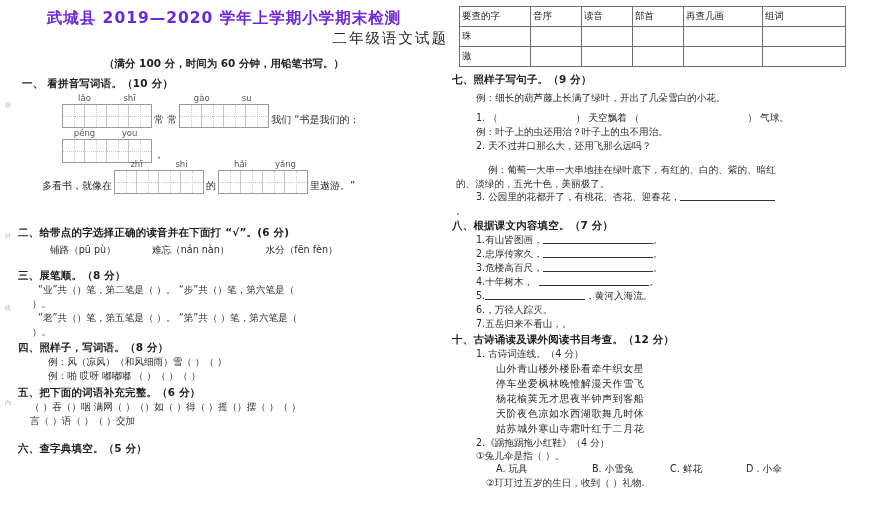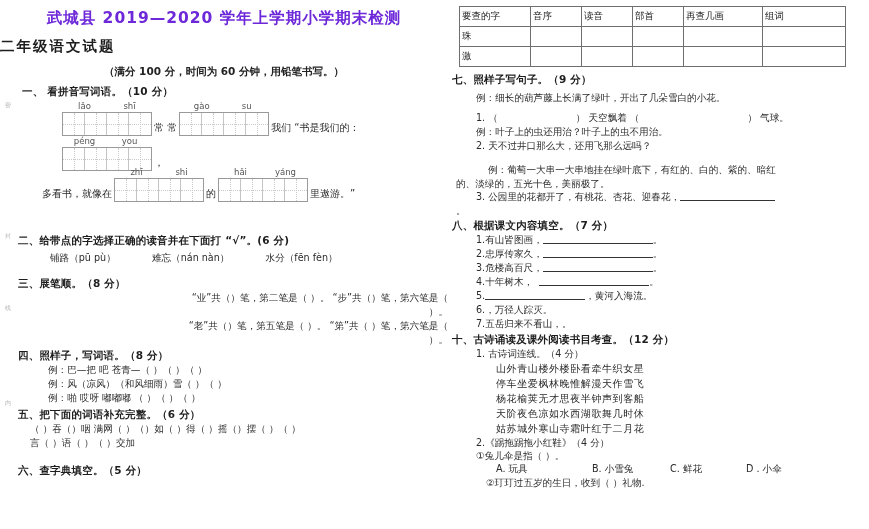--- a/index.html
+++ b/index.html
@@ -14,22 +14,22 @@
   .page{position:relative;width:869px;height:529px;}
 
   .col-left{position:absolute;left:0;top:0;width:448px;height:529px;}
   .col-right{position:absolute;left:452px;top:0;width:417px;height:529px;}
 
   .title1{
     text-align:center;font-size:15.5px;font-weight:bold;
     letter-spacing:1px;margin-top:8px;color:#6d28d9;
   }
   .title2{
-    text-align:left;font-size:14.5px;font-weight:bold;
-    letter-spacing:2px;margin-top:8px;color:#1d1d1d;
+    text-align:right;font-size:14.5px;font-weight:normal;
+    letter-spacing:2px;color:#1d1d1d;
   }
   .subtitle{
     text-align:center;font-size:10.5px;font-weight:bold;
     margin-top:9px;color:#222;
   }
 
   .sec-head{
     font-size:10.5px;font-weight:bold;color:#1d1d1d;
     margin-top:5px;letter-spacing:.2px;
   }
@@ -195,30 +195,29 @@
       <span>铺路（pū pù）</span>
       <span style="display:inline-block;width:30px;"></span>
       <span>难忘（nán nàn）</span>
       <span style="display:inline-block;width:30px;"></span>
       <span>水分（fēn fèn）</span>
     </div>
 
     <div class="spacer6"></div>
 
     <div class="sec-head" style="padding-left:18px;">三、展笔顺。（8 分）</div>
-    <div class="sec-body tight" style="padding-left:32px;text-align:right;">
+    <div class="sec-body tight" style="padding-left:32px;">
       <div class="nowrapline" style="padding-left:6px;">“业”共（）笔，第二笔是（ ）。  “步”共（）笔，第六笔是（</div>
       <div>）。</div>
       <div class="nowrapline" style="padding-left:6px;">“老”共（）笔，第五笔是（ ）。  “第”共（  ）笔，第六笔是（</div>
       <div>）。</div>
     </div>
 
     <div class="sec-head" style="padding-left:18px;margin-top:3px;">四、照样子，写词语。（8 分）</div>
     <div class="sec-body tight" style="padding-left:48px;">
-      <div class="nowrapline">例：巴—把  吧   苍青—（     ）（     ）（     ）</div>
       <div class="nowrapline">例：风（凉风）（和风细雨）雪（     ）（        ）</div>
       <div class="nowrapline">例：啪    哎呀    嘟嘟嘟      （     ）（       ）（        ）</div>
     </div>
 
     <div class="sec-head" style="padding-left:18px;margin-top:3px;">五、把下面的词语补充完整。（6 分）</div>
     <div class="sec-body tight" style="padding-left:30px;">
       <div class="nowrapline">（ ）吞（）咽 满网（ ）（）如（ ）得（ ）摇（）摆（ ）（  ）</div>
       <div class="nowrapline">言（ ）语（   ）（  ）交加</div>
     </div>
 

